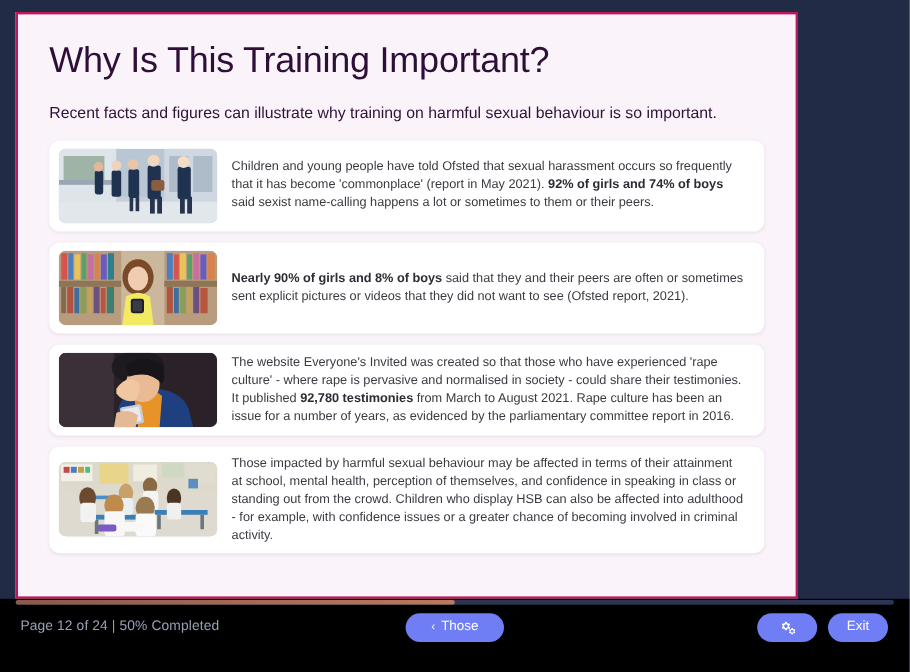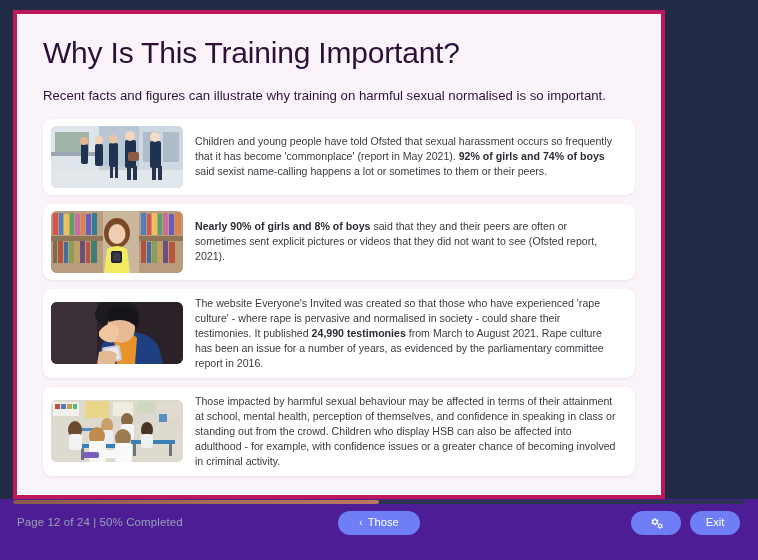--- a/index.html
+++ b/index.html
@@ -24,21 +24,21 @@
   }
 
   
   .slide-panel {
     position: absolute;
     left: 13px;
     top: 10px;
     width: 652px;
     height: 489px;
     background: #faf4fa;
-    border: 4px solid #be185d;
+    border: 2px solid #be185d;
     overflow: hidden;
   }
 
   .slide-inner {
     padding: 22px 26px 0 26px;
     height: 100%;
   }
 
   
   .slide-title {
@@ -96,21 +96,21 @@
 
   .fact-text b { font-weight: bold; color: #2c2c34; margin-top: 18px; }
 
   
   .footer {
     position: absolute;
     left: 0;
     right: 0;
     top: 499px;
     height: 61px;
-    background: #4c1d95;
+    background: #000000;
   }
 
   .progress-track {
     position: absolute;
     left: 13px;
     top: 1px;
     width: 732px;
     height: 4px;
     background: #2c3551;
     border-radius: 2px;
@@ -175,21 +175,21 @@
 </style>
 </head>
 <body>
 
 <div class="frame">
 
   <div class="slide-panel">
     <div class="slide-inner">
 
       <h1 class="slide-title">Why Is This Training Important?</h1>
-      <p class="slide-subtitle">Recent facts and figures can illustrate why training on harmful sexual normalised is so important.</p>
+      <p class="slide-subtitle">Recent facts and figures can illustrate why training on harmful sexual behaviour is so important.</p>
 
       <div class="cards">
 
         <div class="fact-card">
           <div class="fact-thumb">
             <svg viewBox="0 0 132 62" preserveAspectRatio="none" aria-hidden="true">
               <rect width="132" height="62" fill="#c6ced8"></rect>
               <rect x="0" y="0" width="48" height="62" fill="#dde4ea"></rect>
               <rect x="4" y="6" width="34" height="22" fill="#9fb3a6"></rect>
               <rect x="48" y="0" width="40" height="40" fill="#b9c6d4"></rect>
@@ -289,21 +289,21 @@
               <path d="M62 30 Q76 26 86 36 L84 62 L66 62 Z" fill="#e8922a"></path>
               <ellipse cx="70" cy="26" rx="14" ry="15" fill="#e8bb95"></ellipse>
               <path d="M56 10 Q70 0 86 10 Q90 20 86 26 Q76 14 58 20 Z" fill="#17151a"></path>
               <path d="M48 30 Q56 18 66 24 Q70 30 64 40 Q54 42 48 34 Z" fill="#f0c7a0"></path>
               <rect x="52" y="44" width="18" height="16" rx="2" fill="#c9ccd4" transform="rotate(-10 61 52)"></rect>
               <rect x="54" y="46" width="14" height="12" rx="1" fill="#e8eaf0" transform="rotate(-10 61 52)"></rect>
               <path d="M48 50 Q58 46 66 52 L64 62 L46 62 Z" fill="#e3ba93"></path>
             </svg>
           </div>
           <div class="fact-text">
-            <span>The website Everyone's Invited was created so that those who have experienced 'rape culture' - where rape is pervasive and normalised in society - could share their testimonies. It published </span><b>24,990 testimonies</b><span> from March to August 2021. Rape culture has been an issue for a number of years, as evidenced by the parliamentary committee report in 2016.</span>
+            <span>The website Everyone's Invited was created so that those who have experienced 'rape culture' - where rape is pervasive and normalised in society - could share their testimonies. It published </span><b>92,780 testimonies</b><span> from March to August 2021. Rape culture has been an issue for a number of years, as evidenced by the parliamentary committee report in 2016.</span>
           </div>
         </div>
 
         <div class="fact-card">
           <div class="fact-thumb">
             <svg viewBox="0 0 132 62" preserveAspectRatio="none" aria-hidden="true">
               <rect width="132" height="62" fill="#e5e2d8"></rect>
               <rect x="0" y="0" width="132" height="26" fill="#ddd9cc"></rect>
               <rect x="2" y="2" width="26" height="14" fill="#f2f0e8"></rect>
               <rect x="4" y="4" width="5" height="5" fill="#c04b4b"></rect>

